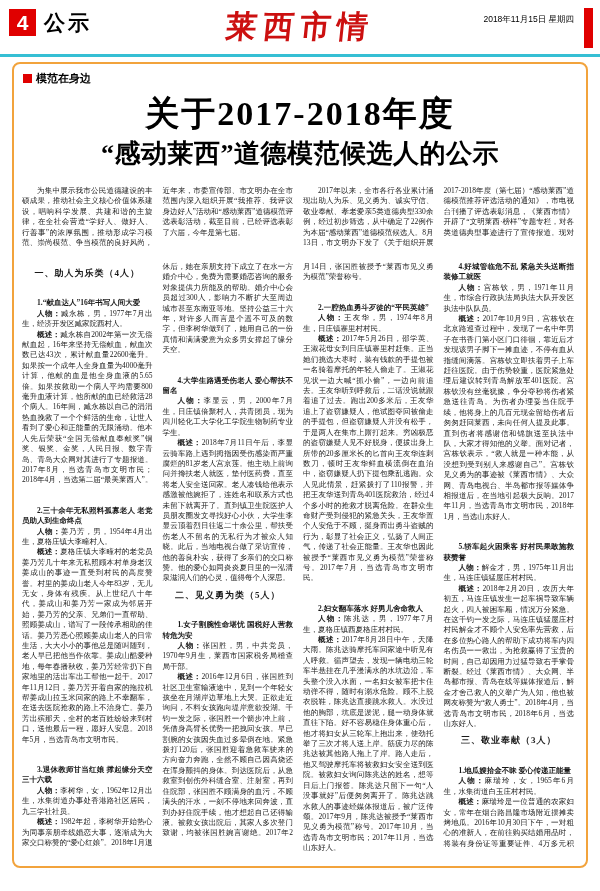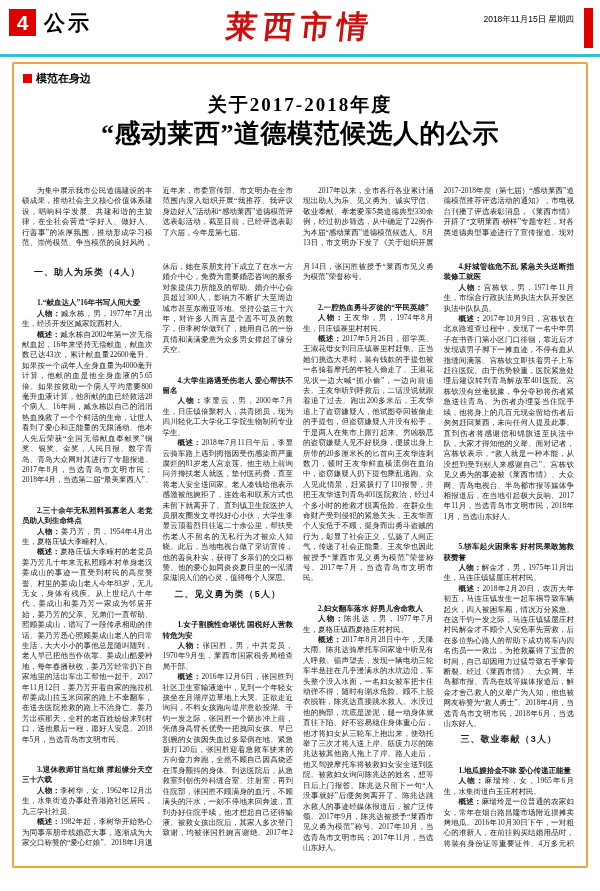--- a/index.html
+++ b/index.html
@@ -30,46 +30,46 @@
   .hdr-right{
     position:absolute;right:26px;top:13px;font-family:"Liberation Sans","DejaVu Sans",sans-serif;
     font-size:8.5px;line-height:1.55;color:#000;text-align:center;white-space:nowrap;
   }
   .hdr-right .lbl{color:#c00;}
   .redbar{position:absolute;right:7px;top:8px;width:9px;height:40px;background:var(--red);}
   .cyanrule{position:absolute;left:0;top:54px;width:600px;height:3px;background:var(--cyan);}
   
   .frame{
     position:absolute;left:12px;top:62px;width:576px;height:806px;box-sizing:border-box;
-    border:2px solid var(--orange);border-radius:2px;
+    border:2px solid var(--orange);border-radius:8px;
   }
   .kicker{
     position:absolute;left:9px;top:7px;font-family:"Liberation Sans","DejaVu Sans",sans-serif;
     font-weight:bold;font-size:11px;color:#000;display:flex;align-items:center;gap:4px;
   }
   .kicker .sq{width:9px;height:9px;background:var(--red);display:inline-block;}
   .title{
     position:absolute;left:0;right:0;top:28px;text-align:center;font-weight:900;
     font-family:"Liberation Serif","DejaVu Serif",serif;color:#000;line-height:1.32;
   }
-  .title .t1{font-size:19px;letter-spacing:2px;}
+  .title .t1{font-size:34px;letter-spacing:2px;}
   .title .t2{font-size:26px;letter-spacing:0.5px;}
   
   .cols{
     position:absolute;left:8px;right:12px;column-gap:10px;column-count:4;column-fill:auto;
     font-size:7.5px;line-height:10.4px;text-align:justify;text-justify:inter-character;
     overflow:hidden;
   }
   .intro-cols{top:122px;height:70px;}
   .body-cols{top:198px;height:596px;}
   .blk{margin:0;}
   .para{text-indent:2em;}
   .para b{font-family:"Liberation Sans","DejaVu Sans",sans-serif;}
   .section{
-    font-family:Liberation Mono, monospace;font-weight:bold;font-size:9px;
+    font-family:Liberation Serif, serif;font-weight:bold;font-size:9px;
     text-align:center;text-indent:0;margin:6px 0 5px;break-inside:avoid;letter-spacing:1px;
   }
   .item{
     font-family:Liberation Serif, serif;font-weight:bold;
     text-indent:2em;margin-top:20px;break-inside:avoid;
   }
 </style>
 </head>
 <body>
 

